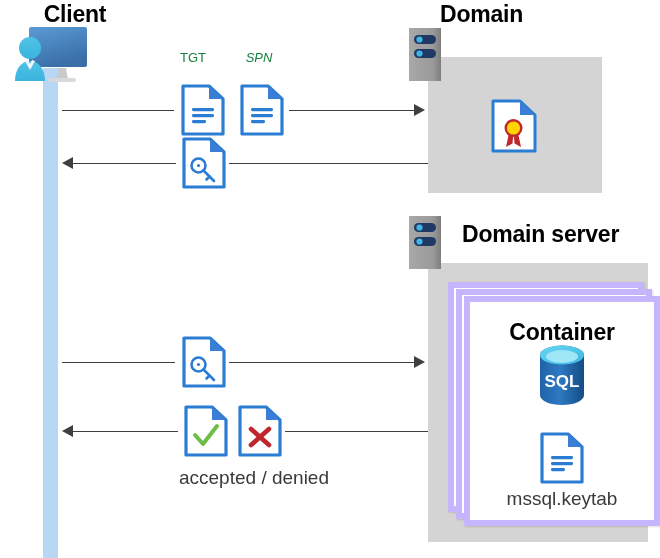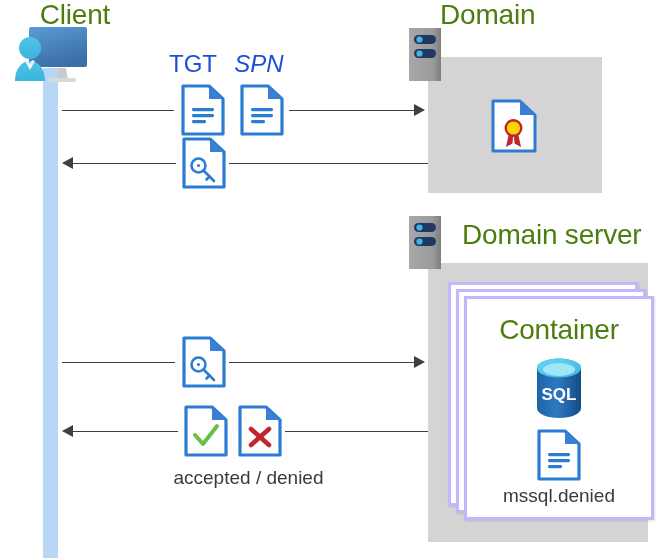--- a/index.html
+++ b/index.html
@@ -5,24 +5,24 @@
   html,body{margin:0;padding:0;background:#ffffff;}
   body{
     width:660px;height:558px;position:relative;overflow:hidden;
     font-family:"Liberation Sans","DejaVu Sans",sans-serif;
     color:#1a1a1a;
   }
   .abs{position:absolute;}
 
   
   .title-bold{
-    font-weight:normal;font-size:28px;color:#4d7c0f;
+    font-weight:bold;font-size:23px;color:#000000;
     letter-spacing:-0.2px;line-height:25px;
   }
-  .plain-label{font-size:24px;color:#1d4ed8;}
+  .plain-label{font-size:13px;color:#15803d;}
   .small-label{font-size:19px;color:#3a3a3a;}
 
   
   .lifeline{
     left:43px;top:68px;width:15px;height:490px;
     background:#b7d7f4;
   }
 
   
   .client-icon{left:8px;top:24px;width:104px;height:60px;}
@@ -35,21 +35,21 @@
   }
   .ah-right{border-left:11px solid #3f3f3f;}
   .ah-left{border-right:11px solid #3f3f3f;}
 
   
   .gray-panel{background:#d4d4d4;}
   .rack{width:32px;height:53px;}
 
   
   .card{
-    background:#ffffff;border:3px solid #c4b5fd;
+    background:#ffffff;border:6px solid #c4b5fd;
     box-shadow:1px 1px 2px rgba(0,0,0,0.13);
   }
 
   
   .docicon{display:block;}
 
   .center-text{text-align:center;}
 </style>
 </head>
 <body>
@@ -199,21 +199,21 @@
   <svg width="44" height="52" viewBox="0 0 44 52" class="docicon">
     <path d="M2 2 H28 L42 15 V50 H2 Z" fill="#ffffff" stroke="#2B7CD3" stroke-width="3.2" stroke-linejoin="round"></path>
     <path d="M28 2 L42 15 H28 Z" fill="#3A7FD5"></path>
     <g stroke="#C0272D" stroke-width="4.6" stroke-linecap="round">
       <path d="M13 24 L31 40"></path>
       <path d="M31 24 L13 40"></path>
     </g>
   </svg>
 </div>
 
-<div class="abs center-text small-label" style="left:136px;top:467px;width:225px;">accepted / denied</div>
+<div class="abs center-text small-label" style="left:104px;top:467px;width:225px;text-align:right;">accepted / denied</div>
 
 <div class="abs gray-panel" style="left:428px;top:263px;width:220px;height:279px;"></div>
 
 <div class="abs rack" style="left:409px;top:216px;">
   <svg width="32" height="53" viewBox="0 0 32 53" class="docicon">
     <defs>
       <linearGradient id="rk2" x1="0" y1="0" x2="1" y2="0">
         <stop offset="0" stop-color="#A8A8A8"></stop>
           <stop offset="0.75" stop-color="#9A9A9A"></stop>
         <stop offset="1" stop-color="#7E7E7E"></stop>
@@ -228,21 +228,21 @@
 </div>
 
 <div class="abs title-bold" style="left:462px;top:222px;width:190px;">Domain server</div>
 
 <div class="abs card" style="left:448px;top:282px;width:184px;height:218px;"></div>
 <div class="abs card" style="left:456px;top:289px;width:184px;height:218px;"></div>
 <div class="abs card" style="left:464px;top:296px;width:184px;height:218px;">
 
   <div class="center-text title-bold" style="position:absolute;left:0;top:18px;width:184px;">Container</div>
 
-  <div style="position:absolute;left:61px;top:56px;">
+  <div style="position:absolute;left:61px;top:40px;">
     <svg width="62" height="66" viewBox="0 0 62 66" class="docicon">
       <defs>
         <linearGradient id="sqlBody" x1="0" y1="0" x2="1" y2="0">
           <stop offset="0" stop-color="#1E63A8"></stop>
           <stop offset="0.45" stop-color="#2E79C2"></stop>
           <stop offset="1" stop-color="#144C86"></stop>
         </linearGradient>
         <linearGradient id="sqlTop" x1="0" y1="0" x2="1" y2="1">
           <stop offset="0" stop-color="#67D6F2"></stop>
           <stop offset="1" stop-color="#3FB7E0"></stop>
@@ -261,14 +261,14 @@
       <path d="M2 2 H28 L42 15 V50 H2 Z" fill="#ffffff" stroke="#2B7CD3" stroke-width="3.2" stroke-linejoin="round"></path>
       <path d="M28 2 L42 15 H28 Z" fill="#3A7FD5"></path>
       <g fill="#2B7CD3">
         <rect x="11" y="24" width="22" height="3.2" rx="1.4"></rect>
         <rect x="11" y="30" width="22" height="3.2" rx="1.4"></rect>
         <rect x="11" y="36" width="14" height="3.2" rx="1.4"></rect>
       </g>
     </svg>
   </div>
 
-  <div class="center-text small-label" style="position:absolute;left:0;top:186px;width:184px;">mssql.denied</div>
+  <div class="center-text small-label" style="position:absolute;left:0;top:186px;width:184px;">mssql.keytab</div>
 </div>
 
 </body></html>

